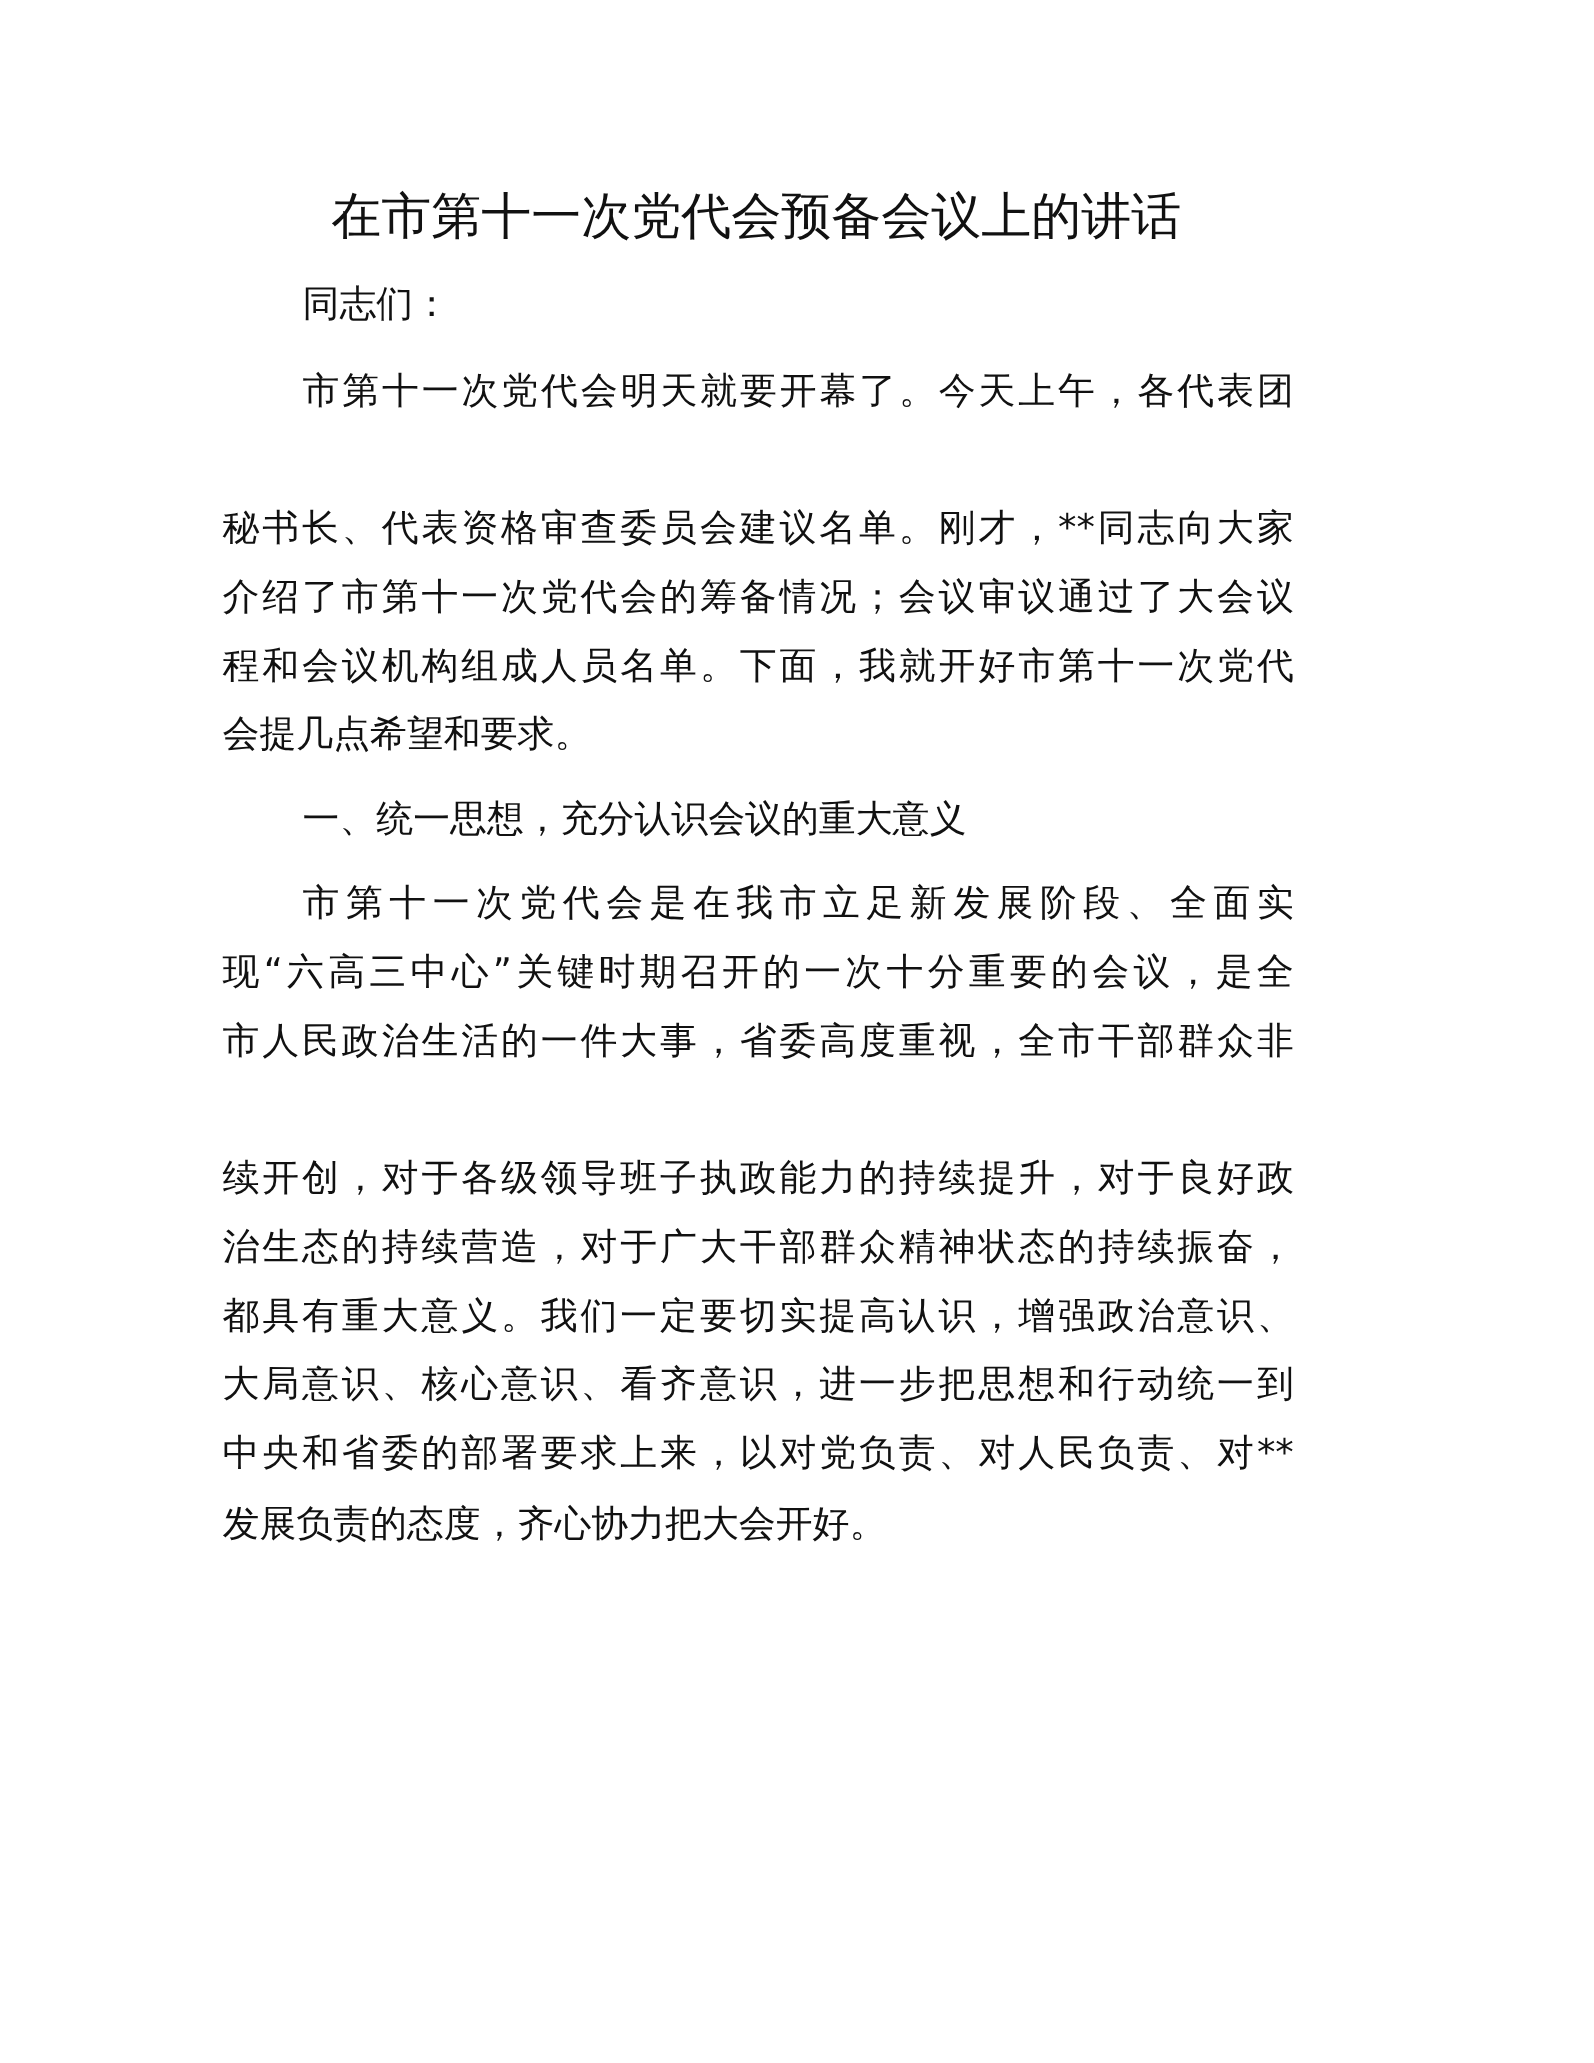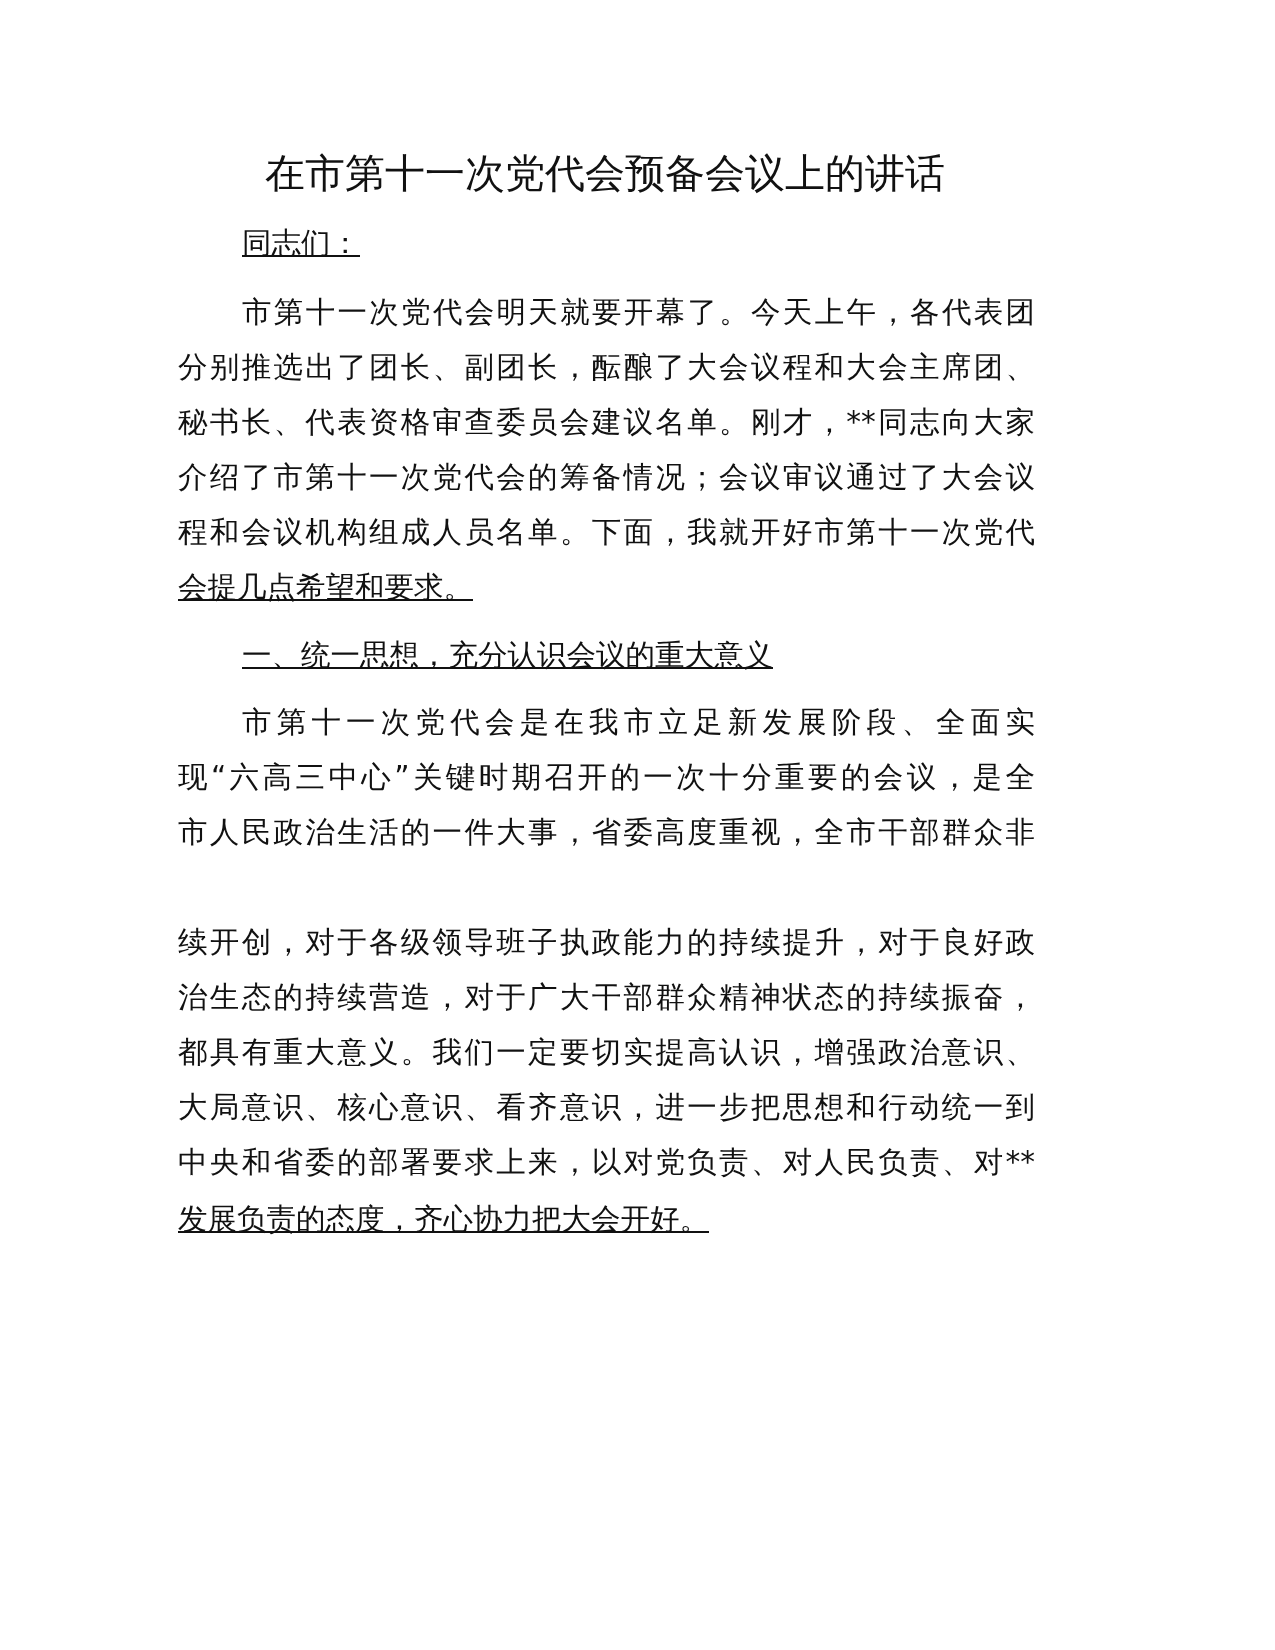--- a/index.html
+++ b/index.html
@@ -3,33 +3,32 @@
 <meta charset="utf-8">
 <style>
   html, body { margin: 0; padding: 0; background: #ffffff; }
   body { width: 1275px; height: 1650px; position: relative; overflow: hidden;
          font-family: "DejaVu Sans", "Liberation Sans", sans-serif; color: #111111; }
   .page { position: absolute; left: 0; top: 0; width: 1024px; height: 1650px; background: #fff; }
   .title { position: absolute; top: 145px; left: 0; width: 1210px; text-align: center;
            font-size: 40px; line-height: 56px; letter-spacing: 0px; }
   .line { position: absolute; left: 178px; width: 857px; font-size: 29.5px; line-height: 40px;
           white-space: nowrap; text-align: justify; text-align-last: justify; }
-  .line.last { text-align-last: left; text-decoration: underline; }
+  .line.last { text-align-last: left; }
   .line.indent { left: 242px; width: 793px; }
 </style>
 </head>
 <body>
 
 <div class="page">
   <div class="title">在市第十一次党代会预备会议上的讲话</div>
 
   <div class="line indent last" style="top:223px">同志们：</div>
 
   <div class="line indent" style="top:292px">市第十一次党代会明天就要开幕了。今天上午，各代表团</div>
-  <div class="line" style="top:347px">分别推选出了团长、副团长，酝酿了大会议程和大会主席团、</div>
   <div class="line" style="top:402px">秘书长、代表资格审查委员会建议名单。刚才，**同志向大家</div>
   <div class="line" style="top:457px">介绍了市第十一次党代会的筹备情况；会议审议通过了大会议</div>
   <div class="line" style="top:512px">程和会议机构组成人员名单。下面，我就开好市第十一次党代</div>
   <div class="line last" style="top:567px">会提几点希望和要求。</div>
 
   <div class="line indent last" style="top:635px">一、统一思想，充分认识会议的重大意义</div>
 
   <div class="line indent" style="top:702px">市第十一次党代会是在我市立足新发展阶段、全面实</div>
   <div class="line" style="top:812px">市人民政治生活的一件大事，省委高度重视，全市干部群众非</div>
   <div class="line" style="top:757px">现“六高三中心”关键时期召开的一次十分重要的会议，是全</div>

